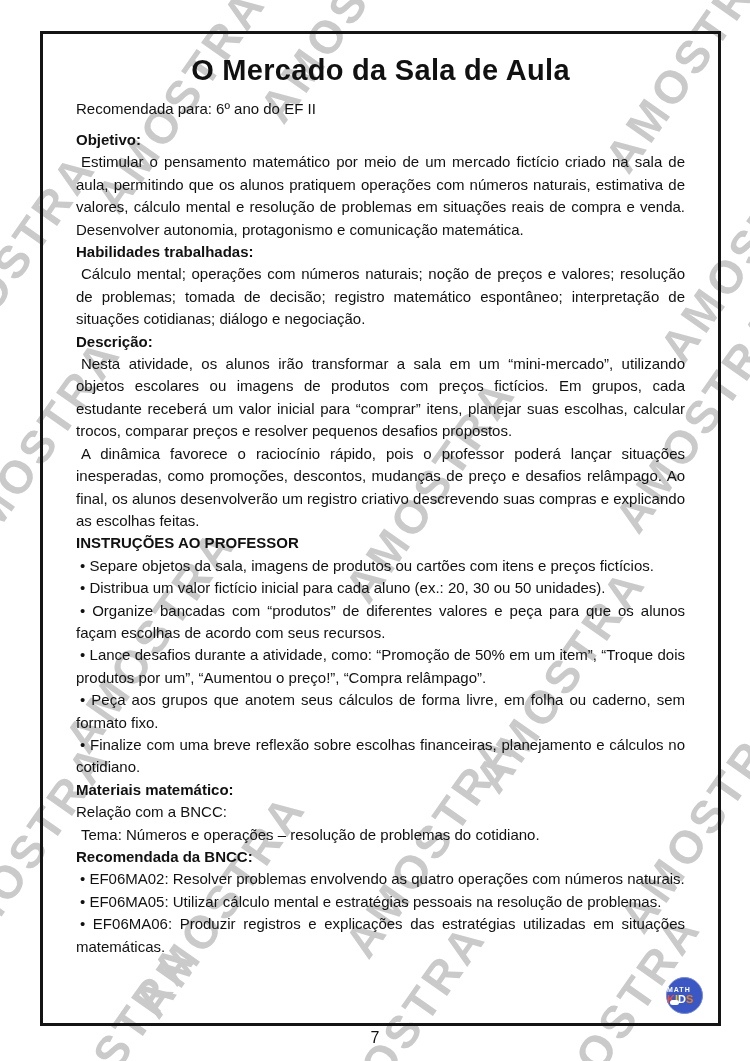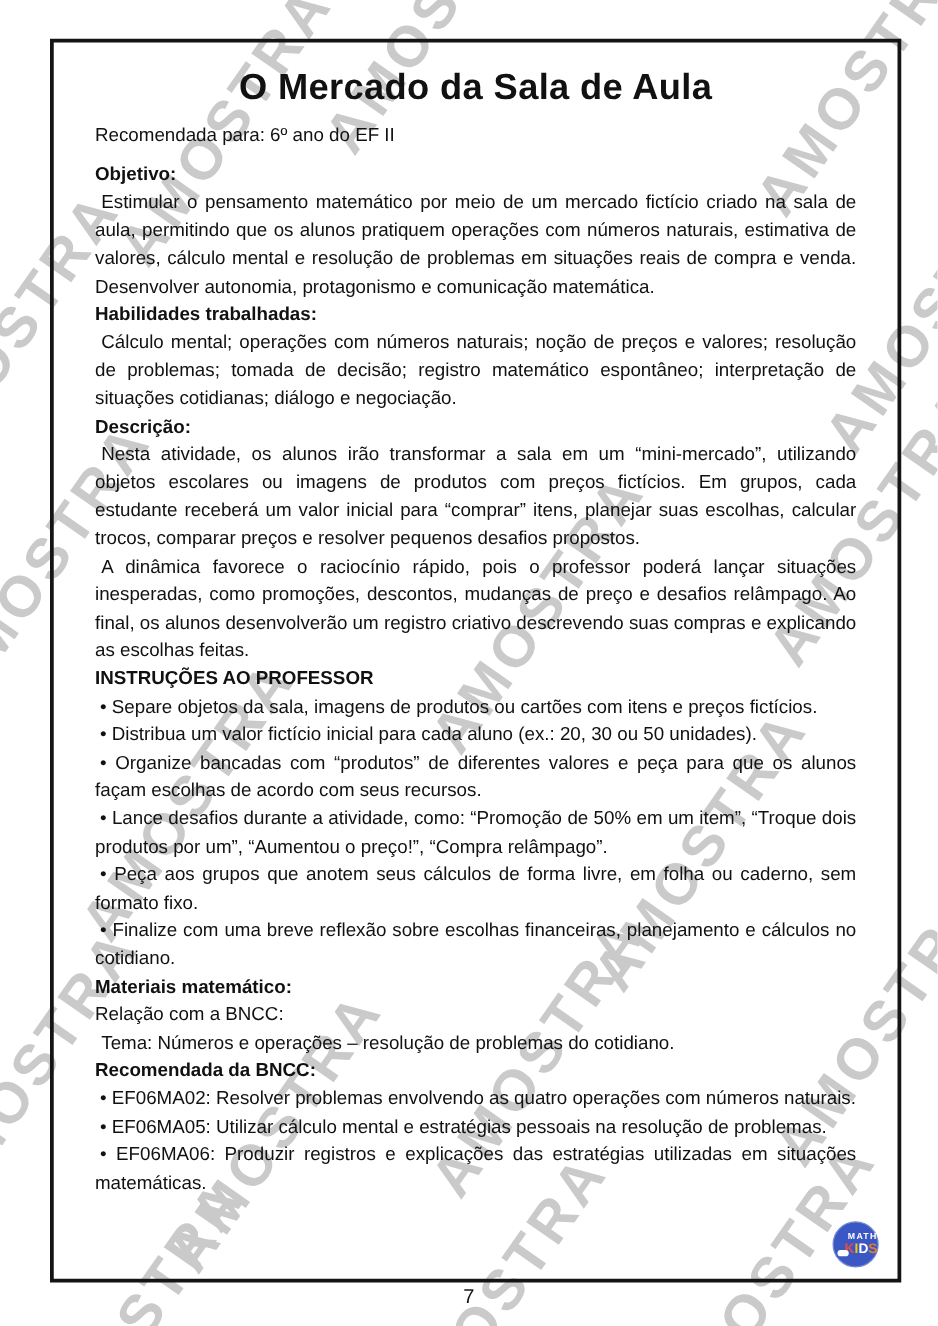--- a/index.html
+++ b/index.html
@@ -29,21 +29,21 @@
   .doc-body { margin-top:12px; font-size:15px; line-height:22.4px; text-align:justify; }
   .h  { font-weight:bold; text-align:left; }
   .p  { margin:0; text-indent:5px; }
   .li { margin:0; text-indent:4px; }
   .flush { text-indent:0; }
   
   .logo {
     position:absolute; left:666px; top:977px; width:37px; height:37px;
     border-radius:50%; background:#3a57c4; border:1px solid #7387d2;
     box-sizing:border-box; z-index:2;
-    display:flex; flex-direction:column; align-items:flex-end; justify-content:center;
+    display:flex; flex-direction:column; align-items:flex-start; justify-content:center;
     line-height:1;
   }
   .logo-top { font-size:7px; font-weight:bold; color:#ffffff; letter-spacing:1px; }
   .logo-bottom { font-size:11px; font-weight:bold; margin-top:1px; letter-spacing:0; }
   .logo-bottom .k { color:#e84c3d; }
   .logo-bottom .i { color:#f1c40f; }
   .logo-bottom .d { color:#ffffff; }
   .logo-bottom .s { color:#e67e22; }
   .logo-cloud {
     position:absolute; left:3px; bottom:8px; width:9px; height:5px;

